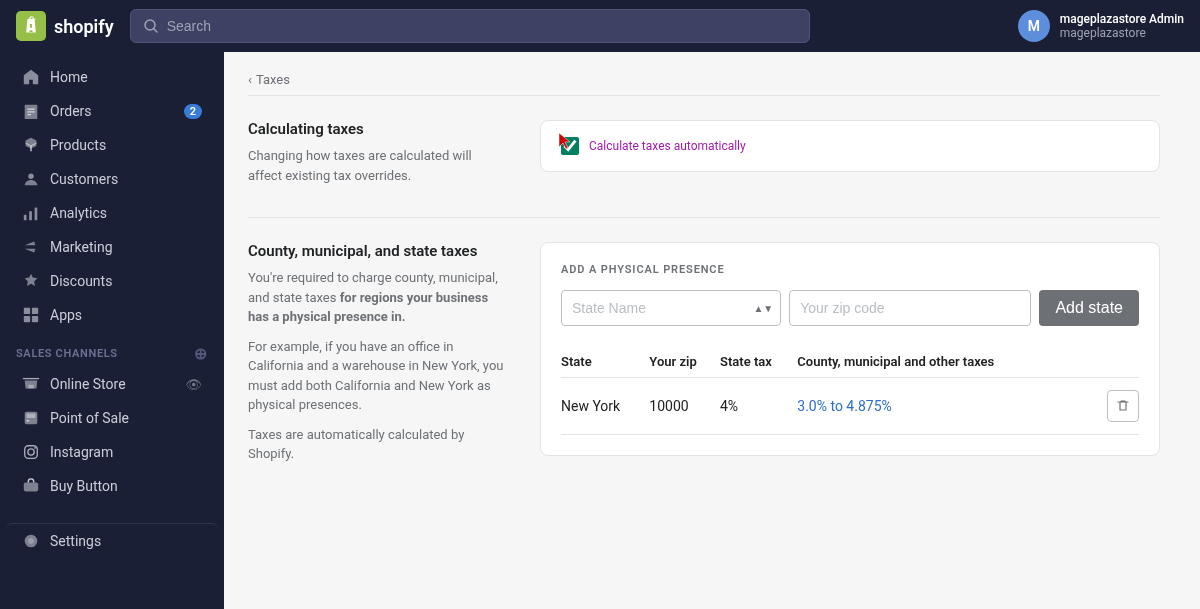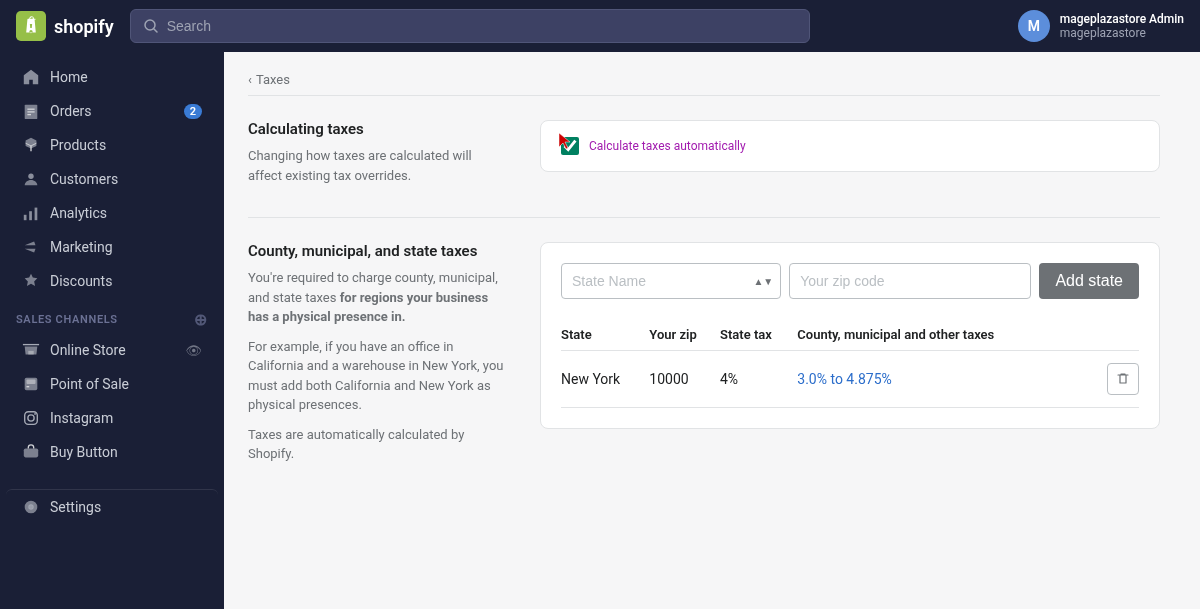--- a/index.html
+++ b/index.html
@@ -438,20 +438,29 @@
       <span>Marketing</span>
     </div>
 
     <div class="sidebar-item">
       <svg class="sidebar-icon" viewBox="0 0 20 20" fill="currentColor">
           <path d="M10 2l2 4 5 1-3.5 3.5 1 5L10 13l-4.5 2.5 1-5L3 7l5-1z" opacity="0.7"></path>
         </svg>
       <span>Discounts</span>
     </div>
 
+    <div class="sidebar-item">
+      <svg class="sidebar-icon" viewBox="0 0 20 20" fill="currentColor">
+          <rect x="2" y="2" width="7" height="7" rx="1" opacity="0.8"></rect>
+          <rect x="11" y="2" width="7" height="7" rx="1" opacity="0.8"></rect>
+          <rect x="2" y="11" width="7" height="7" rx="1" opacity="0.8"></rect>
+          <rect x="11" y="11" width="7" height="7" rx="1" opacity="0.8"></rect>
+        </svg>
+      <span>Apps</span>
+    </div>
 
     <div class="sidebar-section-label">
       <span>SALES CHANNELS</span>
       <span class="plus-icon">⊕</span>
     </div>
 
     <div class="sidebar-item">
       <svg class="sidebar-icon" viewBox="0 0 20 20" fill="currentColor">
           <path d="M3 6h14l-1 9H4L3 6z" opacity="0.7"></path>
           <path d="M1 4h18" stroke="currentColor" stroke-width="1.5" fill="none"></path>
@@ -537,20 +546,21 @@
           <p style="font-size:13px; color:#6d7175; line-height:1.5;">
             You're required to charge county, municipal, and state taxes <strong>for regions your business has a physical presence in.</strong>
           </p>
           <p style="font-size:13px; color:#6d7175; line-height:1.5; margin-top:10px;">
             For example, if you have an office in California and a warehouse in New York, you must add both California and New York as physical presences.
           </p>
           <p style="font-size:13px; color:#6d7175; line-height:1.5; margin-top:10px;">Taxes are automatically calculated by Shopify.</p>
         </div>
 
         <div class="presence-section">
+          <div class="presence-title">ADD A PHYSICAL PRESENCE</div>
 
           <div class="add-presence-row">
             <div class="state-select-wrapper">
               <select class="state-select">
                 <option value="">State Name</option>
                 <option>Alabama</option>
                 <option>Alaska</option>
                 <option>Arizona</option>
                 <option>California</option>
                 <option>New York</option>

